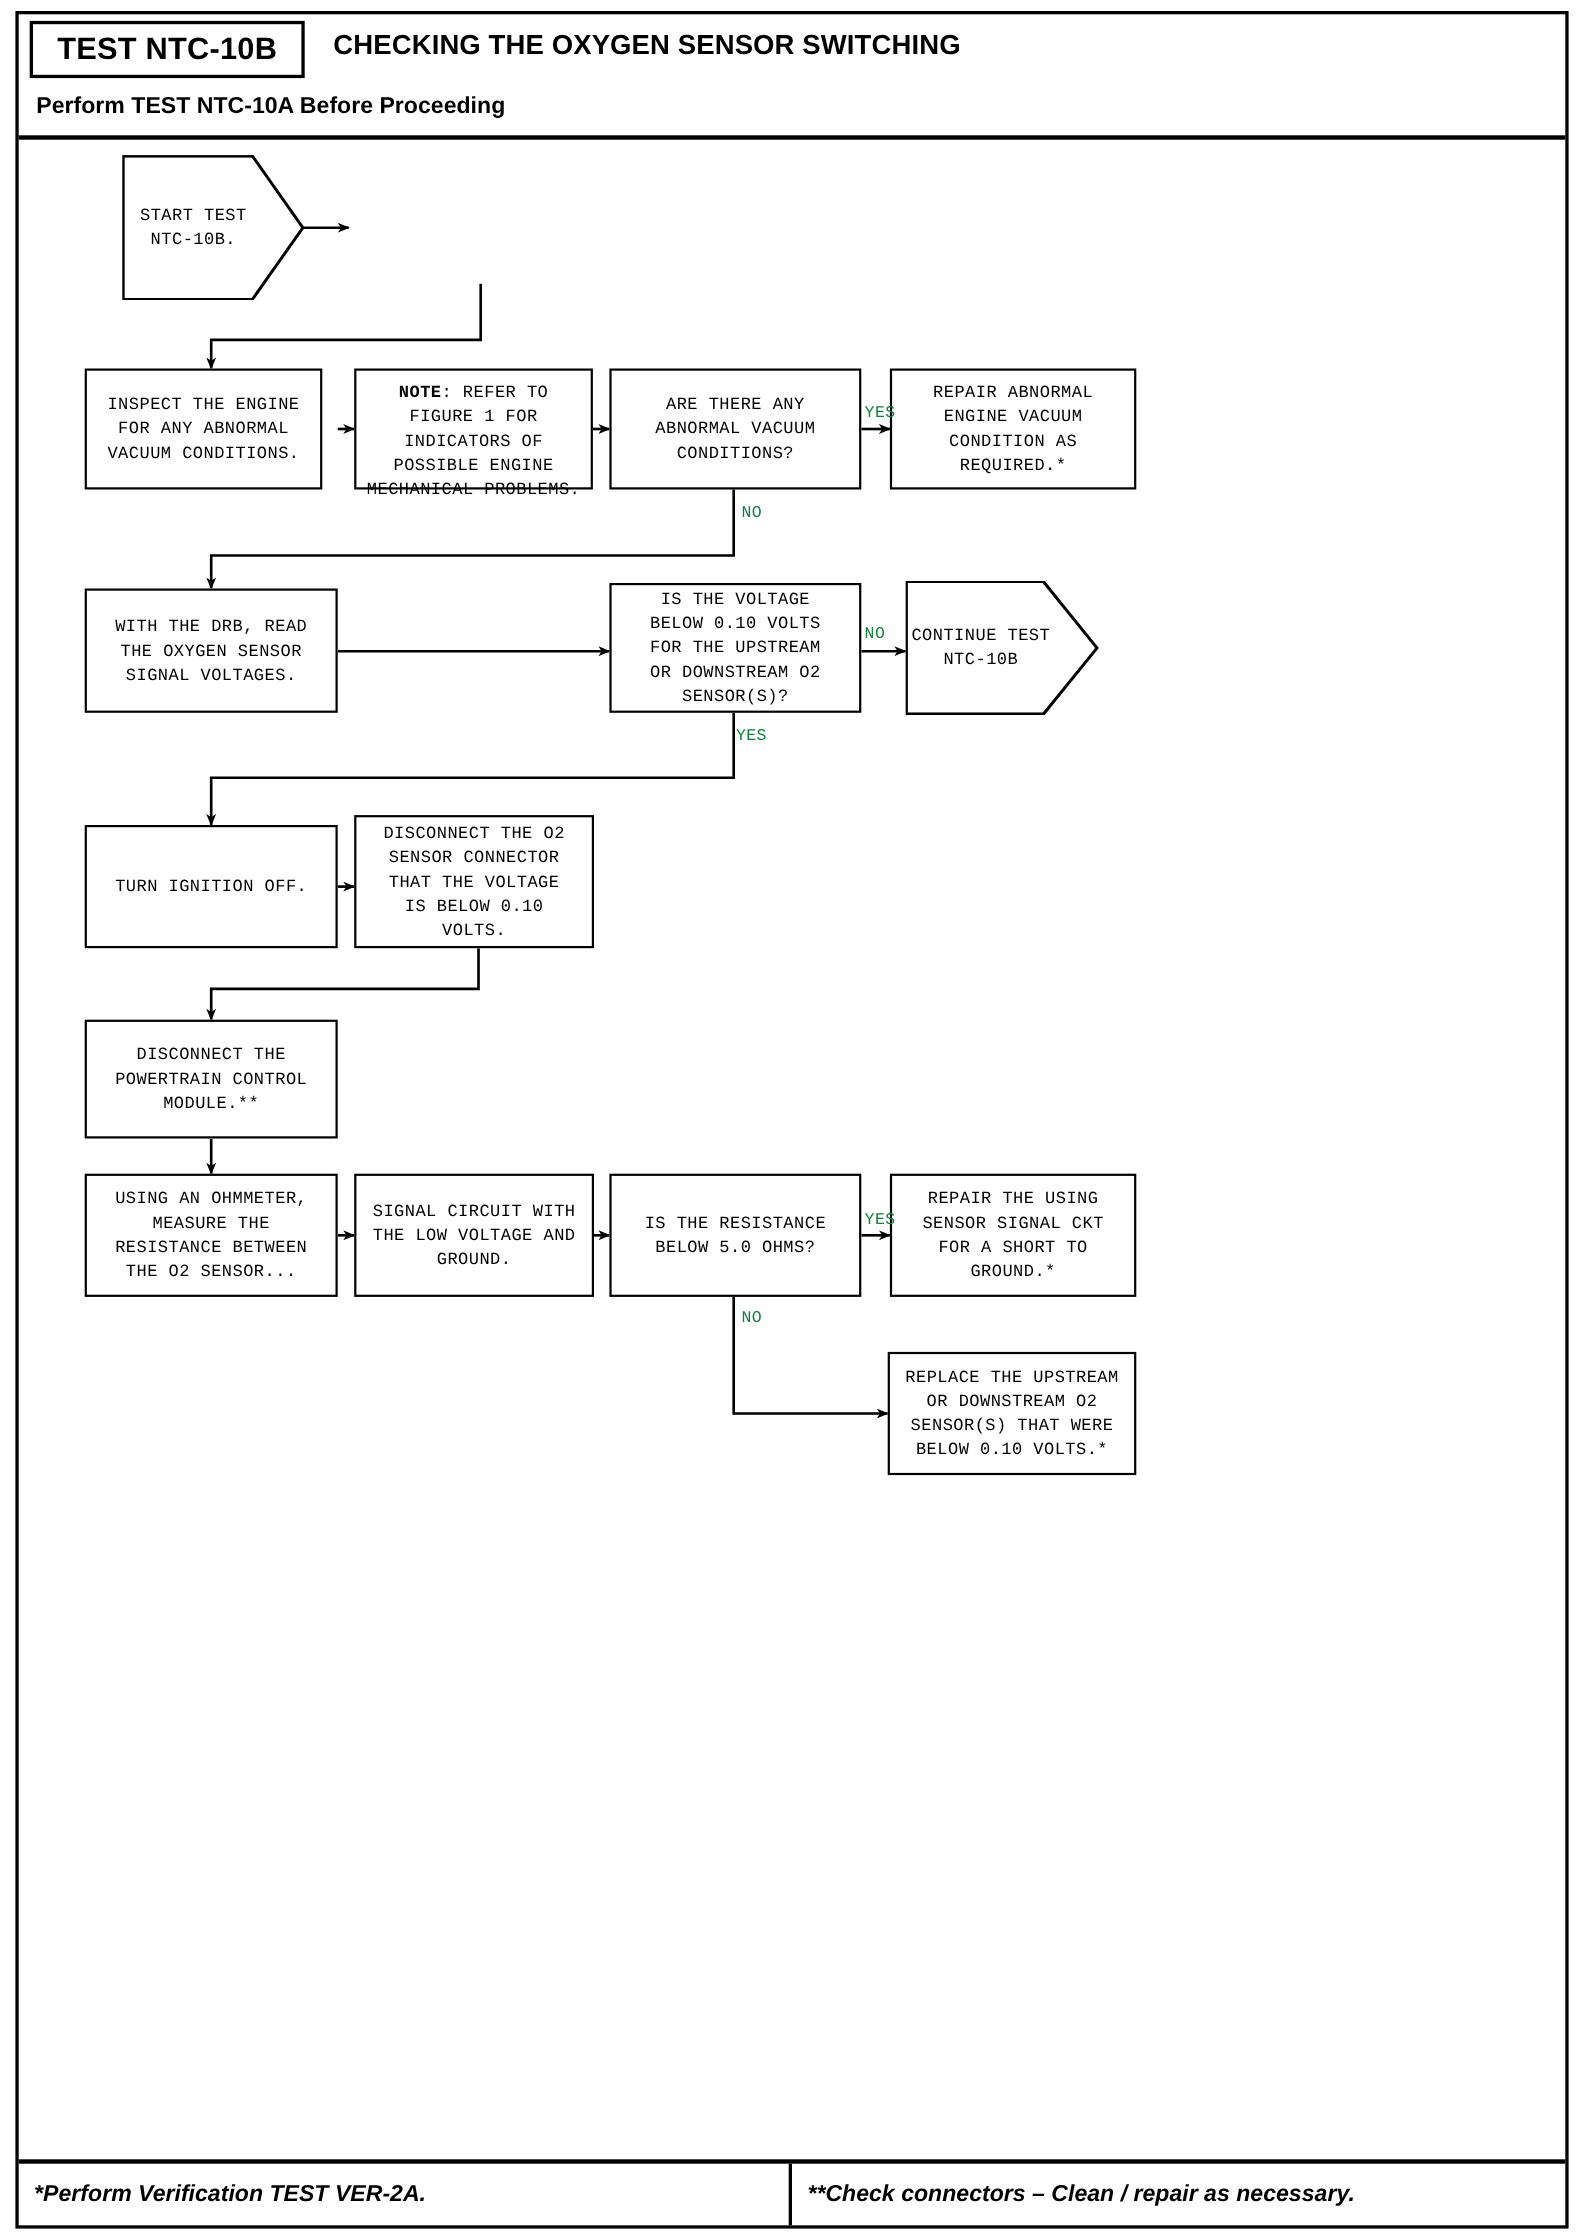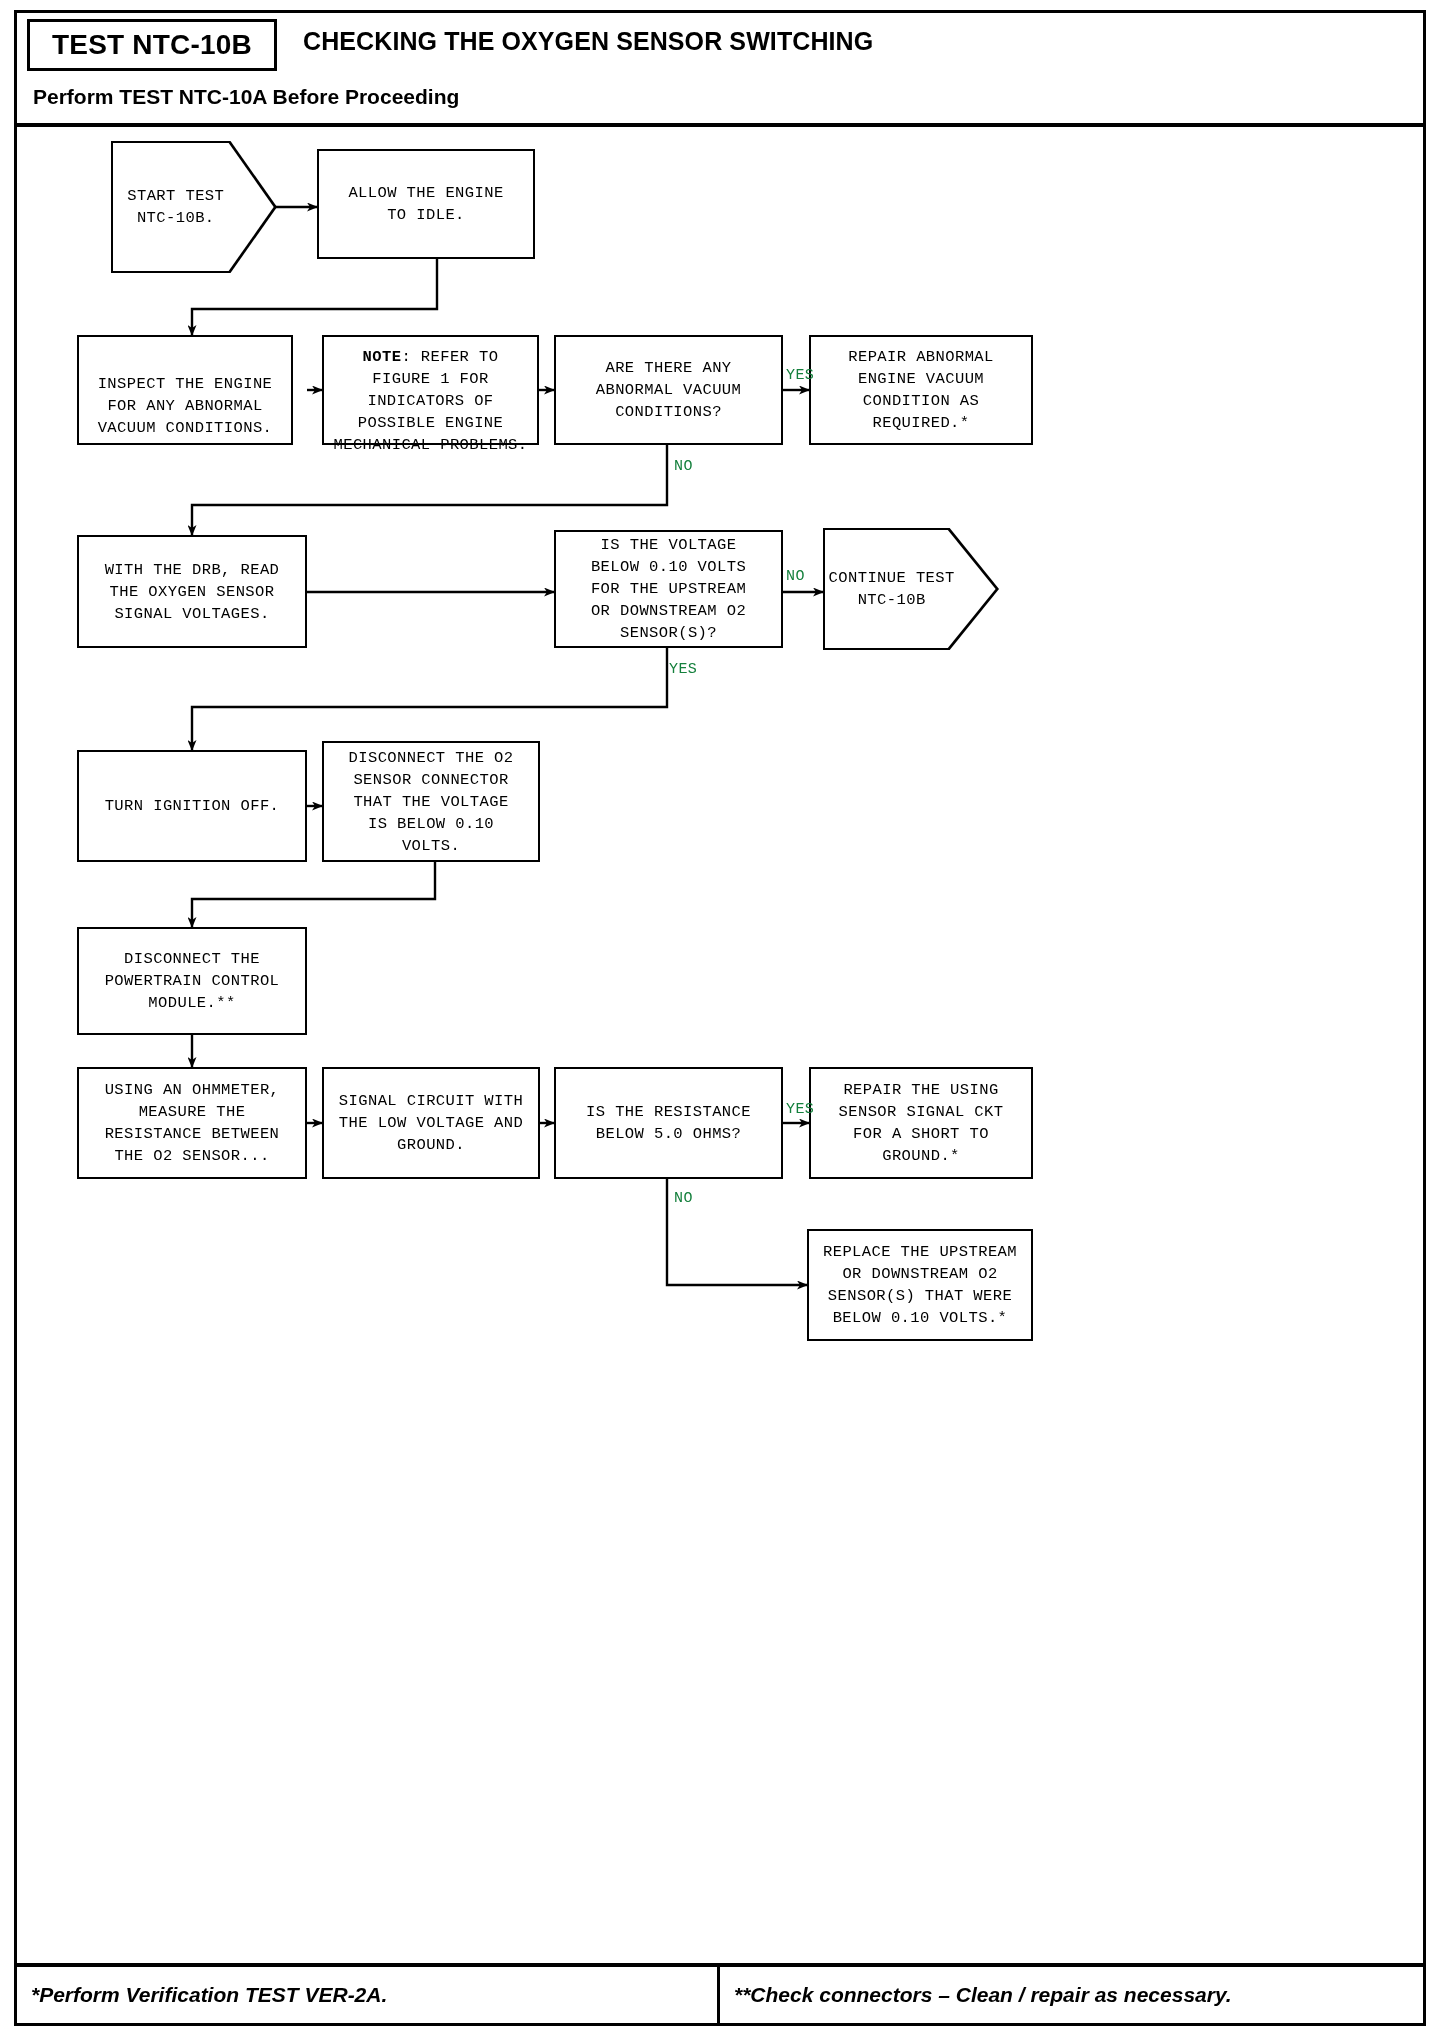--- a/index.html
+++ b/index.html
@@ -209,26 +209,22 @@
         <path d="M650,1047 L650,1158 L790,1158" marker-end="url(#arrowhead)"></path>
       </g>
     </svg>
 
     <div class="arrow-node shape-pentagon-right" style="left:94px; top:14px; width:166px; height:132px;">
       <div class="arrow-inner"></div>
       <div class="node-text">START TEST
 NTC-10B.</div>
     </div>
 
-    <div class="node" style="left:300px; top:22px; width:218px; height:110px;">
-      <div class="node-text">ALLOW THE ENGINE
-TO IDLE.</div>
-    </div>
-
-    <div class="node" style="left:60px; top:208px; width:216px; height:110px;align-items:flex-end;">
+
+    <div class="node" style="left:60px; top:208px; width:216px; height:110px;">
       <div class="node-text">INSPECT THE ENGINE
 FOR ANY ABNORMAL
 VACUUM CONDITIONS.</div>
     </div>
 
     <div class="node" style="left:305px; top:208px; width:217px; height:110px;">
       <div class="node-text">
         <b>NOTE</b><span>: REFER TO
 FIGURE 1 FOR
 INDICATORS OF

